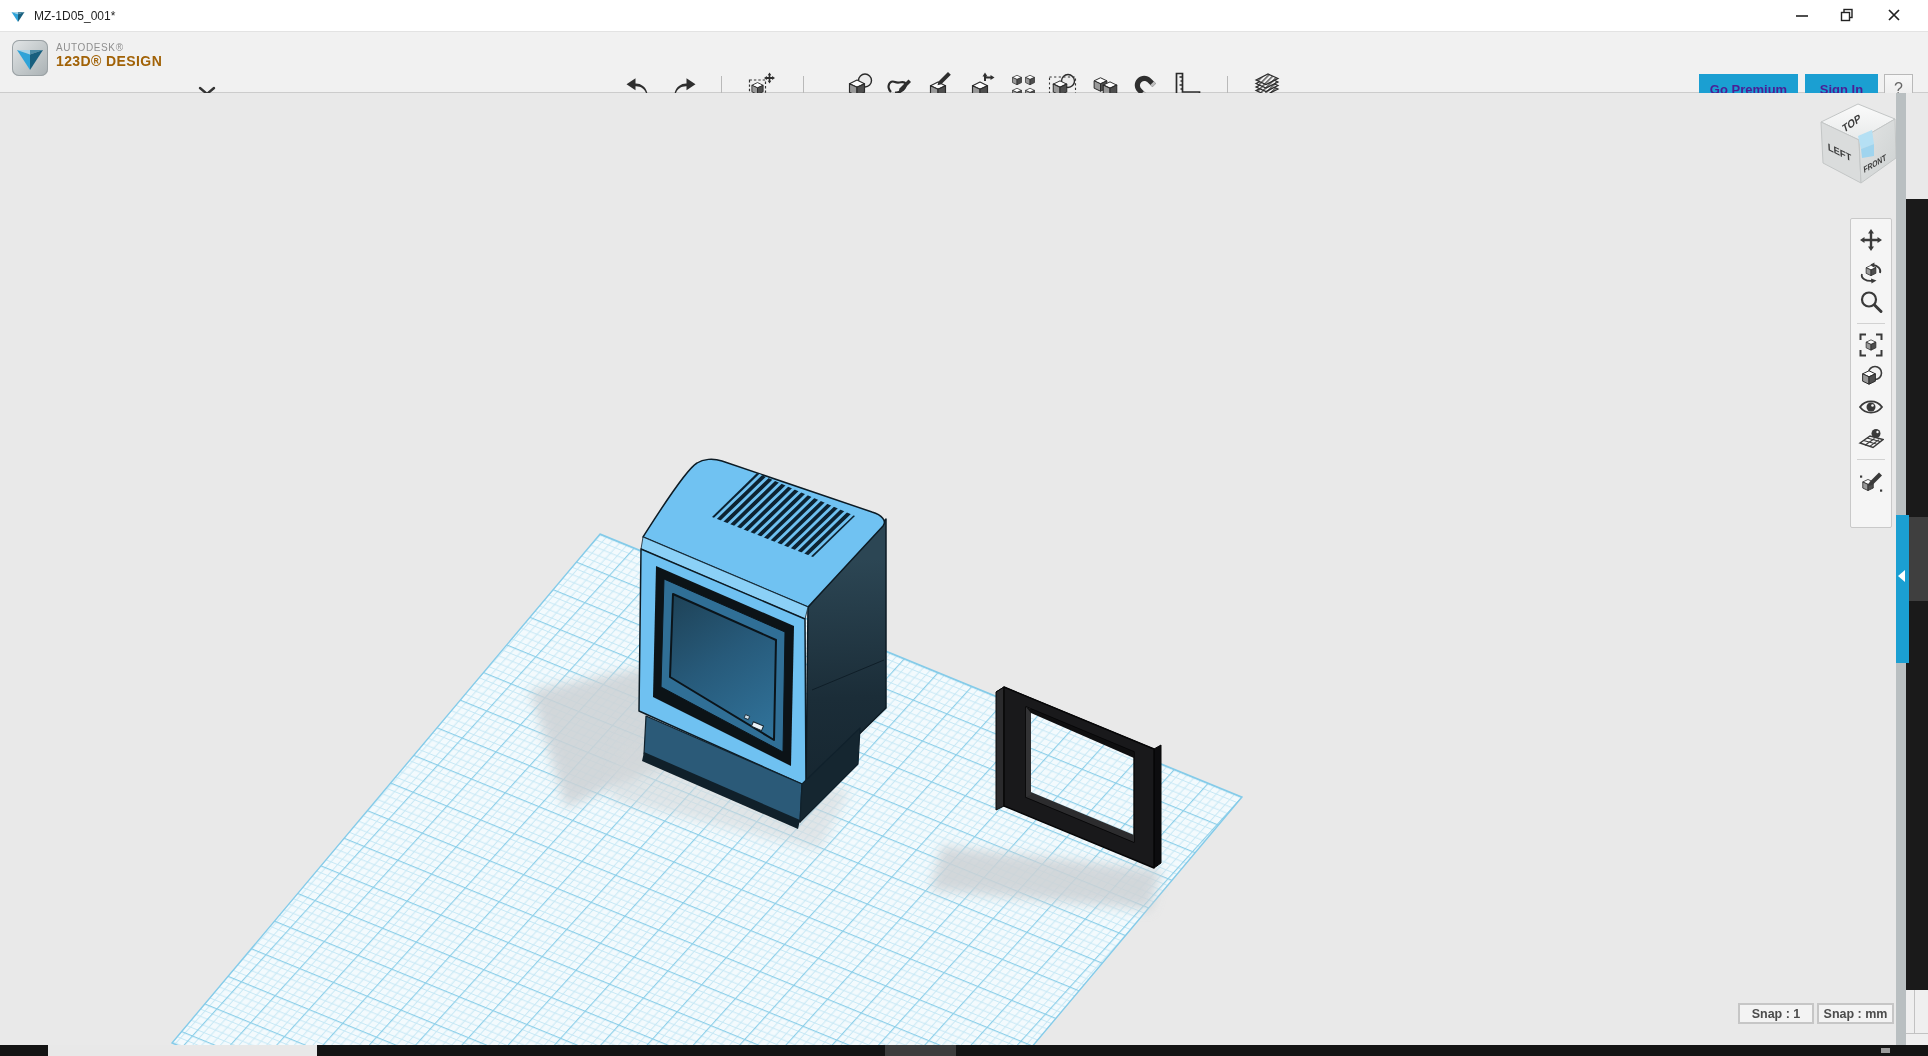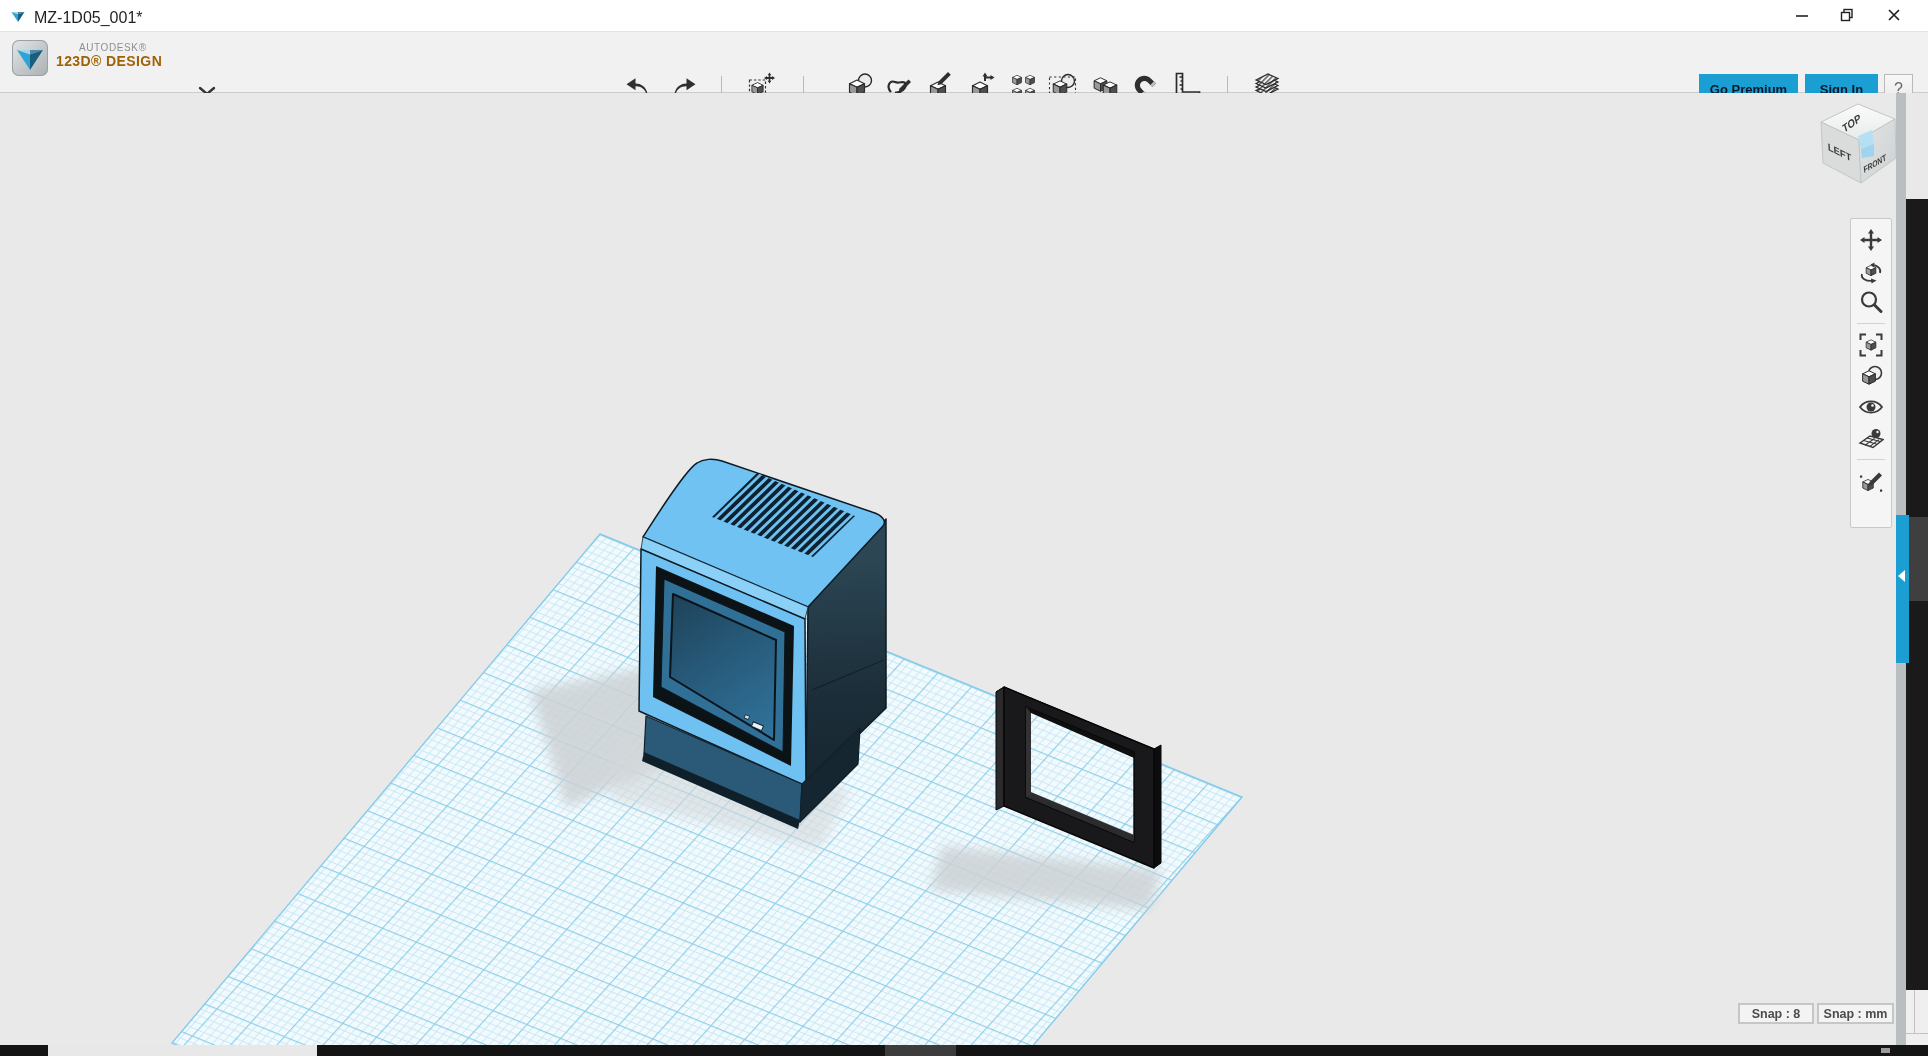--- a/index.html
+++ b/index.html
@@ -1,31 +1,31 @@
 <!DOCTYPE html>
 <html><head>
 <meta charset="utf-8">
 <style>
   html,body{margin:0;padding:0;}
   body{width:1928px;height:1056px;overflow:hidden;font-family:"Liberation Sans",sans-serif;background:#e9e9e9;position:relative;}
   .abs{position:absolute;}
   
   .titlebar{position:absolute;left:0;top:0;width:1928px;height:32px;background:#ffffff;border-bottom:1px solid #e3e3e3;box-sizing:border-box;}
   .tlogo{position:absolute;left:9px;top:7px;}
-  .doctitle{position:absolute;left:34px;top:9px;font-size:16px;color:#1f1f1f;}
+  .doctitle{position:absolute;left:34px;top:9px;font-size:12px;color:#1f1f1f;}
   .winbtn{position:absolute;top:2px;width:32px;height:26px;display:flex;align-items:center;justify-content:center;}
   
   .toolbar{position:absolute;left:0;top:32px;width:1928px;height:61px;background:#f1f1f1;border-bottom:1px solid #cccccc;box-sizing:border-box;}
   .logotile{position:absolute;left:12px;top:8px;width:36px;height:36px;border-radius:7px;background:linear-gradient(135deg,#e3e6e7 0%,#c2c8ca 55%,#aab1b4 100%);box-shadow:inset 0 0 0 1px #9aa1a4;}
   .brandtxt{position:absolute;left:56px;top:11px;line-height:1.05;}
-  .brand1{font-size:10px;color:#8f8f8f;letter-spacing:.6px;margin-left:23px;}
+  .brand1{font-size:10px;color:#8f8f8f;letter-spacing:.6px;}
   .brand2{font-size:14px;font-weight:bold;color:#a16207;letter-spacing:.4px;}
   .tool{position:absolute;top:39px;width:40px;height:46px;display:flex;flex-direction:column;align-items:center;}
   .tsep{position:absolute;top:44px;width:1px;height:27px;background:#b9b9b9;}
-  .acctbtn{position:absolute;top:42px;height:30px;background:#1b9fd2;color:#0f172a;font-size:13px;font-weight:bold;display:flex;align-items:center;justify-content:center;}
+  .acctbtn{position:absolute;top:42px;height:30px;background:#1b9fd2;color:#4c1d95;font-size:13px;font-weight:bold;display:flex;align-items:center;justify-content:center;}
   .helpbtn{position:absolute;top:42px;height:30px;width:29px;background:linear-gradient(#f7f7f7,#e9e9e9);border:1px solid #b9b9b9;box-sizing:border-box;color:#666;font-size:16px;display:flex;align-items:center;justify-content:center;}
   
   .canvas{position:absolute;left:0;top:93px;width:1928px;height:952px;background:#e9e9e9;}
   
   .vtb{position:absolute;left:1850px;top:125px;width:42px;height:310px;background:#f5f5f5;border:1px solid #c9c9c9;border-radius:2px;box-sizing:border-box;display:flex;flex-direction:column;align-items:center;padding-top:7px;}
   .vbtn{width:28px;height:28px;display:flex;align-items:center;justify-content:center;margin-bottom:3px;}
   .vsep{width:28px;height:1px;background:#d2d2d2;margin:4px 0 7px 0;}
   
   .statbox{position:absolute;top:910px;height:21px;background:#f3f3f3;border:2px solid #c6c6c6;box-sizing:border-box;font-size:12.5px;font-weight:bold;color:#4c4c4c;display:flex;align-items:center;justify-content:center;}
   
@@ -394,21 +394,21 @@
     <div class="vbtn">
       <svg width="26" height="26" viewBox="0 0 26 26">
         <use href="#cube" x="3" y="10" width="14" height="14"></use>
         <path d="M11.5 14 L21 4.5 L24 7.5 L14.5 17 L10.5 18 Z" fill="#3a3a3a"></path>
         <rect x="2" y="7.5" width="2.2" height="2.2" fill="#3a3a3a"></rect>
         <rect x="22" y="21.5" width="2.2" height="2.2" fill="#3a3a3a"></rect>
       </svg>
     </div>
   </div>
 
-  <div class="statbox" style="left:1738px;width:76px">Snap : 8</div>
+  <div class="statbox" style="left:1738px;width:76px">Snap : 1</div>
   <div class="statbox" style="left:1817px;width:77px">Snap : mm</div>
 
   <div class="silverstrip"></div>
   <div class="blackstrip"></div>
   <div class="graypanel"></div>
   <div class="handle">
     <div class="tri"></div>
   </div>
   <div class="brcorner">
     <div class="vline"></div>

